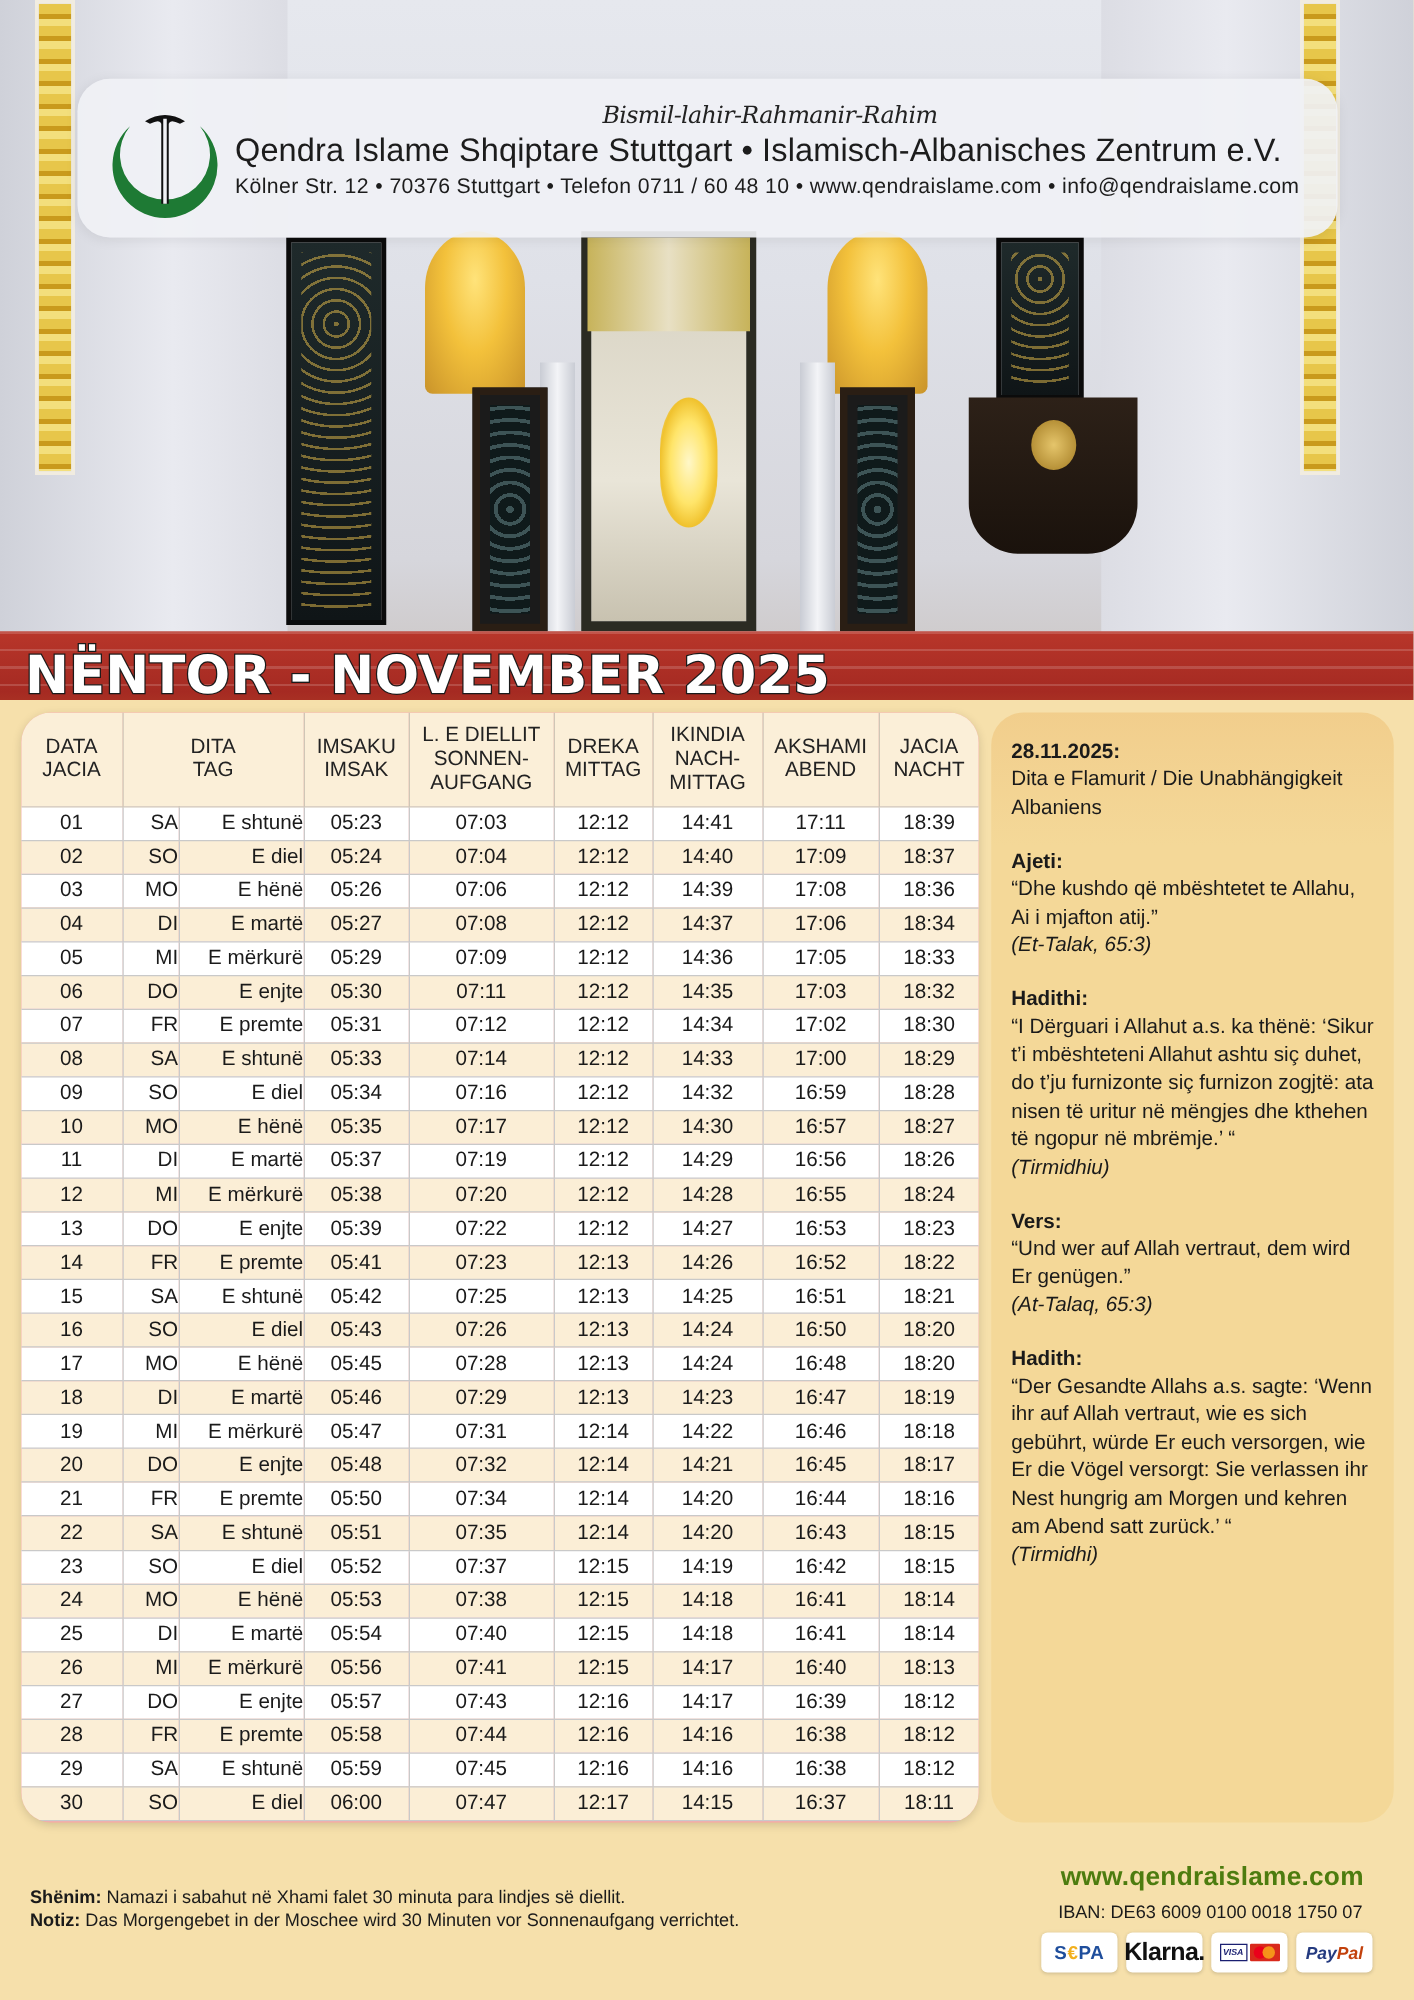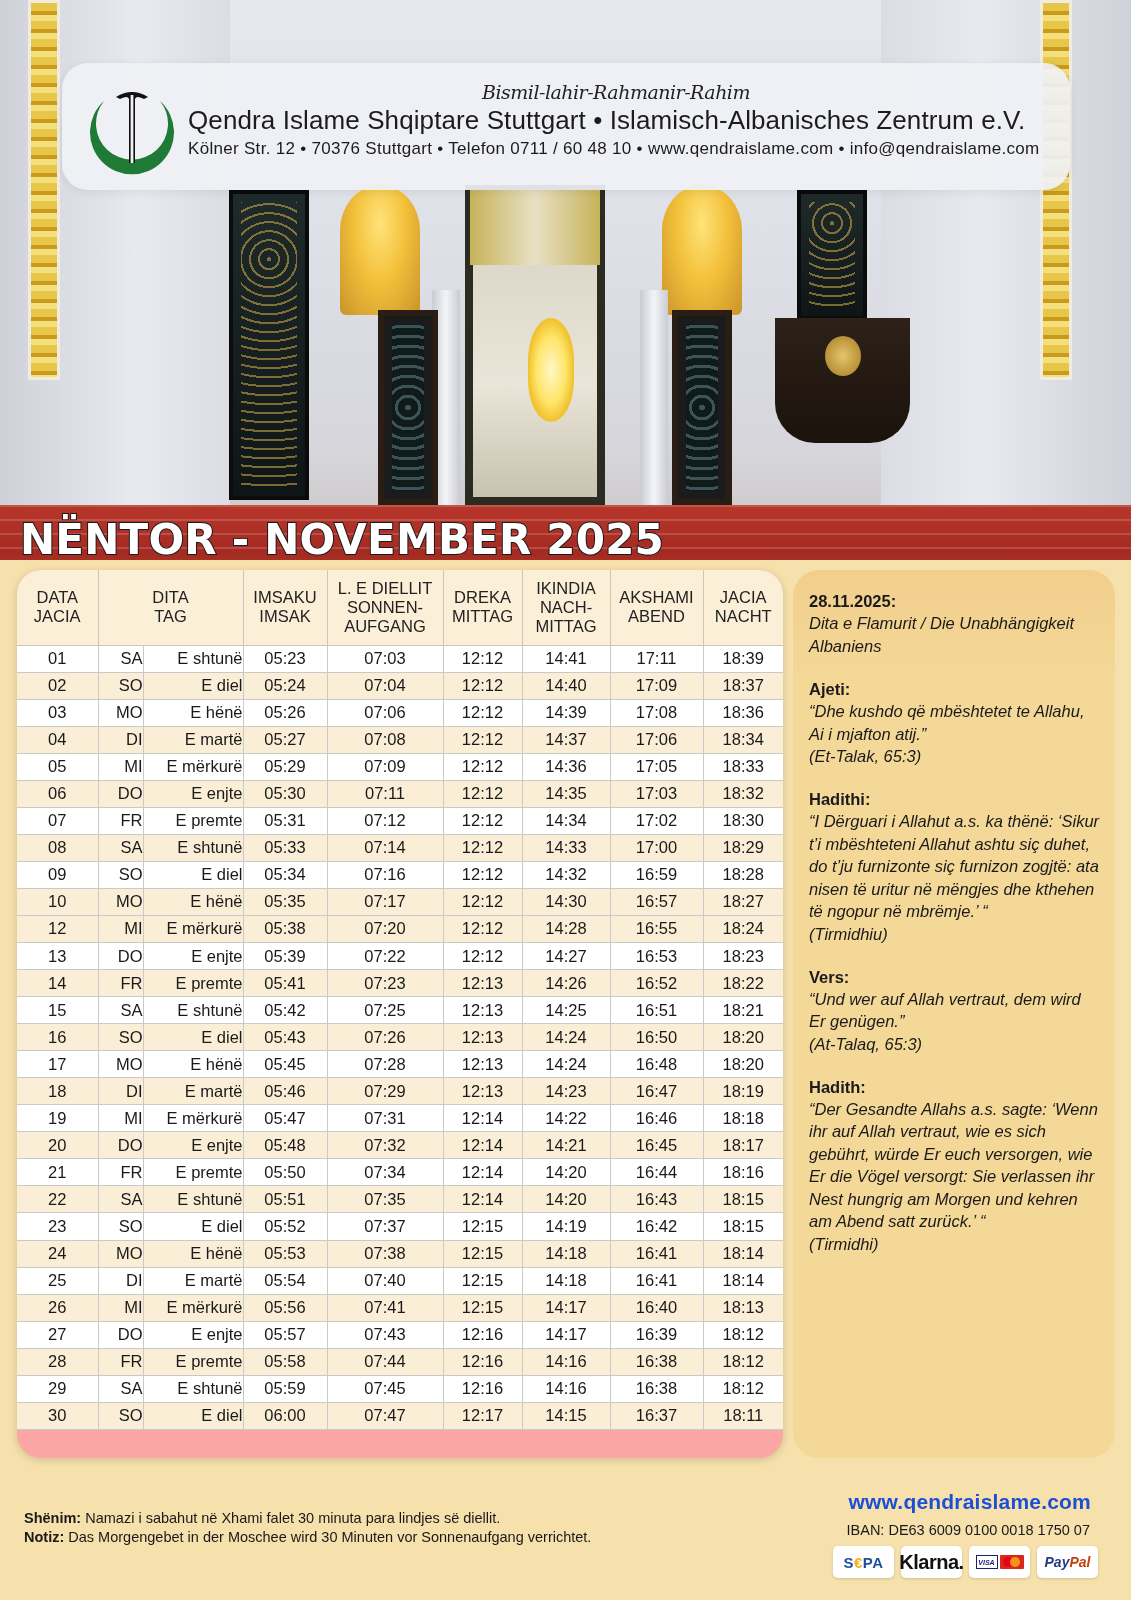--- a/index.html
+++ b/index.html
@@ -108,27 +108,27 @@
   table.prayer tr.even td { background:#fbeed6; }
 
   
   .sidebar {
     position:absolute; left:793px; top:570px; width:322px; height:888px;
     background: linear-gradient(180deg, rgba(240,200,130,.75) 0%, #f4d898 12%, #f4d898 100%);
     border-radius: 26px; padding: 20px 15px 0 16px;
   }
   .sb-block { margin-bottom: 21px; }
   .sb-title { font-weight:700; font-size:16.5px; line-height:22px; color:#1a1a1a; }
-  .sb-text { font-size:16.5px; line-height:22.5px; color:#1a1a1a;font-style:italic; }
+  .sb-text { font-size:16.5px; line-height:22.5px; color:#1a1a1a; }
   .sb-src { font-style: italic; font-size:16.5px; line-height:22px; color:#1a1a1a; }
 
   
   .note { position:absolute; left:24px; top:1509px; font-size:14.5px; line-height:19px; color:#1a1a1a; }
   .note b { font-weight:700; }
-  .website { position:absolute; right:40px; top:1490px; font-size:21px; font-weight:700; color:#1d4ed8; letter-spacing:0.2px;text-align:right; }
+  .website { position:absolute; right:40px; top:1490px; font-size:21px; font-weight:700; color:#4d7c0f; letter-spacing:0.2px;text-align:right; }
   .iban { position:absolute; right:41px; top:1522px; font-size:14.5px; color:#1a1a1a; }
   .payments { position:absolute; left:833px; top:1546px; display:flex; gap:7px; }
   .pay-badge {
     width:61px; height:32px; background:#fff; border-radius:5px;
     box-shadow: 0 1px 3px rgba(0,0,0,.15);
     display:flex; align-items:center; justify-content:center;
     font-weight:700; font-size:15px;
   }
   .pay-sepa { color:#1f4e9c; letter-spacing:0.5px; }
   .pay-sepa .euro { color:#f2b01e; }
@@ -307,20 +307,31 @@
           <td class="date">10</td>
           <td class="day-short">MO</td>
           <td class="day-long">E hënë</td>
           <td class="imsak">05:35</td>
           <td class="sunrise">07:17</td>
           <td class="noon">12:12</td>
           <td class="afternoon">14:30</td>
           <td class="evening">16:57</td>
           <td class="night">18:27</td>
         </tr>
+        <tr class="odd">
+          <td class="date">11</td>
+          <td class="day-short">DI</td>
+          <td class="day-long">E martë</td>
+          <td class="imsak">05:37</td>
+          <td class="sunrise">07:19</td>
+          <td class="noon">12:12</td>
+          <td class="afternoon">14:29</td>
+          <td class="evening">16:56</td>
+          <td class="night">18:26</td>
+        </tr>
         <tr class="even">
           <td class="date">12</td>
           <td class="day-short">MI</td>
           <td class="day-long">E mërkurë</td>
           <td class="imsak">05:38</td>
           <td class="sunrise">07:20</td>
           <td class="noon">12:12</td>
           <td class="afternoon">14:28</td>
           <td class="evening">16:55</td>
           <td class="night">18:24</td>

